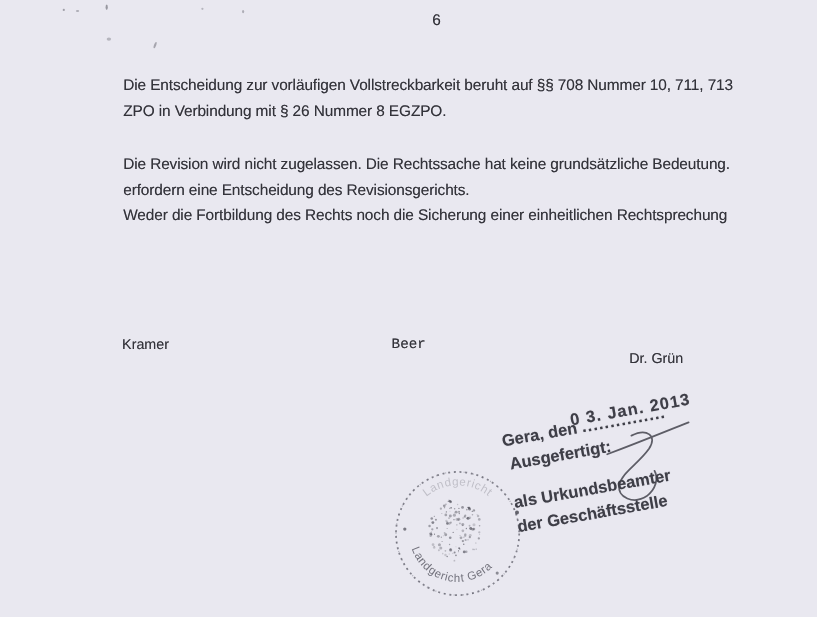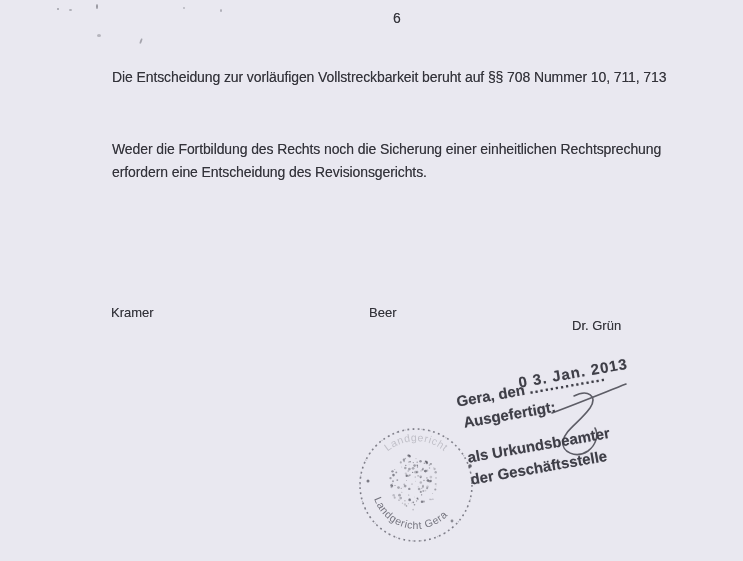--- a/index.html
+++ b/index.html
@@ -13,21 +13,21 @@
     position:absolute;left:393px;top:10px;font-size:14px;
     text-shadow:0 0 .5px rgba(50,50,58,.6);
   }
   .para{position:absolute;font-size:14px;line-height:23px;letter-spacing:-.1px;
     text-shadow:0 0 .5px rgba(50,50,58,.55);}
   #para1{left:112px;top:66px;}
   #para2{left:112px;top:138px;}
   .line{white-space:nowrap;}
   .judge{position:absolute;font-size:13px;text-shadow:0 0 .5px rgba(50,50,58,.5);}
   #judge1{left:111px;top:305px;}
-  #judge2{left:369px;top:305px;}
+  #judge2{left:356px;top:305px;font-family:Liberation Mono, monospace;}
   #judge3{left:572px;top:318px;}
   .stamp{
     position:absolute;font-weight:700;color:#3e3e47;white-space:nowrap;
     transform:rotate(-10deg);transform-origin:left top;
     text-shadow:0 0 .7px rgba(62,62,71,.45);
   }
   #stamp-date{left:517px;top:374px;font-size:15px;letter-spacing:1px;}
   #stamp-place{left:455px;top:393px;font-size:15px;}
   #stamp-place .dots{letter-spacing:1px;}
   #stamp-issued{left:462px;top:414px;font-size:15px;}
@@ -50,25 +50,27 @@
   <i class="speck" style="left:96px;top:4px;width:2px;height:5px;opacity:.55"></i>
   <i class="speck" style="left:183px;top:7px;width:2px;height:2px;opacity:.35"></i>
   <i class="speck" style="left:220px;top:9px;width:2px;height:3px;opacity:.4"></i>
   <i class="speck" style="left:97px;top:34px;width:4px;height:3px;opacity:.35"></i>
   <i class="speck" style="left:140px;top:38px;width:2px;height:6px;opacity:.45;transform:rotate(20deg)"></i>
 
   <div class="pagenum">6</div>
 
   <div class="para" id="para1">
     <div class="line">Die Entscheidung zur vorläufigen Vollstreckbarkeit beruht auf §§ 708 Nummer 10, 711, 713</div>
+    <div class="line">ZPO in Verbindung mit § 26 Nummer 8 EGZPO.</div>
   </div>
 
   <div class="para" id="para2">
+    <div class="line">Die Revision wird nicht zugelassen. Die Rechtssache hat keine grundsätzliche Bedeutung.</div>
+    <div class="line">erfordern eine Entscheidung des Revisionsgerichts.</div>
     <div class="line">Weder die Fortbildung des Rechts noch die Sicherung einer einheitlichen Rechtsprechung</div>
-    <div class="line">erfordern eine Entscheidung des Revisionsgerichts.</div>
   </div>
 
   <div class="judge" id="judge1">Kramer</div>
   <div class="judge" id="judge2">Beer</div>
   <div class="judge" id="judge3">Dr. Grün</div>
 
   <div class="stamp" id="stamp-date">0 3. Jan. 2013</div>
 
   <div class="stamp" id="stamp-place"><span>Gera, den </span><span class="dots">...............</span></div>
 

